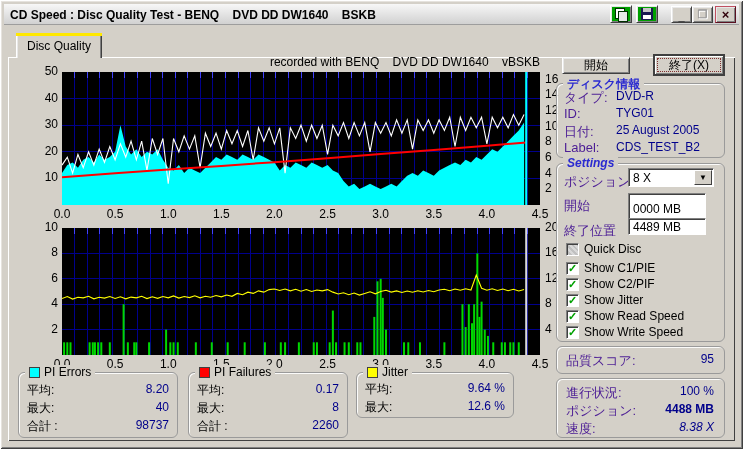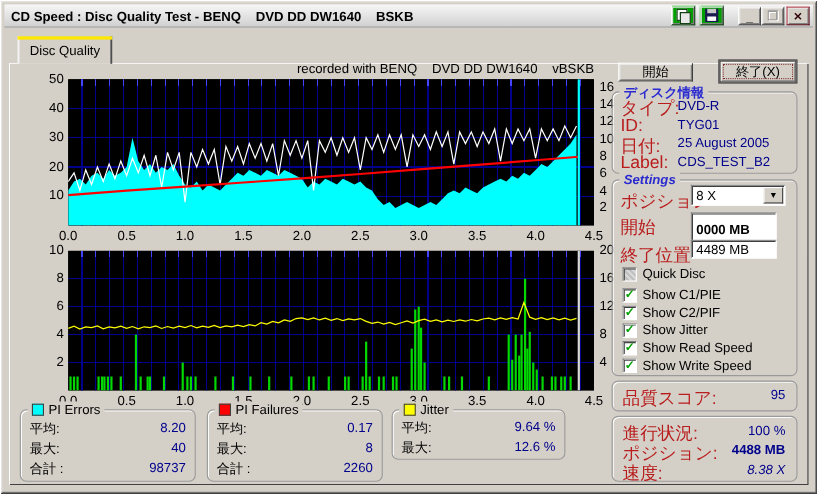--- a/index.html
+++ b/index.html
@@ -51,21 +51,21 @@
   .btn{position:absolute;background:#d4d0c8;border:1px solid;border-color:#fff #404040 #404040 #fff;
     box-shadow:inset 1px 1px 0 #e8e8e8, inset -1px -1px 0 #808080;
     font-size:12px;color:#000;display:flex;align-items:center;justify-content:center;box-sizing:border-box;}
   .btn-focus{outline:1px dotted #803030;outline-offset:-4px;border-color:#404040;box-shadow:inset 1px 1px 0 #fff, inset -1px -1px 0 #808080,0 0 0 1px #404040;}
   .field{position:absolute;background:#fff;border:1px solid;border-color:#808080 #fff #fff #808080;
     box-shadow:inset 1px 1px 0 #404040;font-size:12px;color:#000;display:flex;align-items:center;
     padding-left:4px;box-sizing:border-box;}
   .combo-arrow{position:absolute;right:1px;top:1px;bottom:1px;width:16px;background:#d4d0c8;
     border:1px solid;border-color:#fff #404040 #404040 #fff;display:flex;align-items:center;justify-content:center;
     font-size:8px;color:#000;}
-  .rp-label{position:absolute;font-size:16px;color:#b91c1c;white-space:nowrap;}
+  .rp-label{position:absolute;font-size:13px;color:#4c1d95;white-space:nowrap;}
   .rp-value{position:absolute;font-size:12px;color:#00008b;white-space:nowrap;}
   .rp-value.right{text-align:right;}
   .checkbox-row{position:absolute;display:flex;align-items:center;gap:5px;height:14px;}
   .cb-box{width:13px;height:13px;background:#fff;border:1px solid;border-color:#808080 #fff #fff #808080;
     box-shadow:inset 1px 1px 0 #404040;display:flex;align-items:center;justify-content:center;
     font-size:11px;font-weight:bold;color:#00a000;box-sizing:border-box;line-height:11px;}
   .cb-disabled{background:repeating-linear-gradient(45deg,#d8d8d8 0 2px,#c0c0c0 2px 4px);}
   .cb-label{font-size:12px;color:#000;white-space:nowrap;}
 </style>
 </head>
@@ -456,21 +456,21 @@
 
   <div class="groupbox" style="left:556px;top:163px;width:167px;height:177px;font-style:italic;">
     <div class="gb-title blue">Settings</div>
   </div>
   <span class="rp-label" style="left:564px;top:173px;">ポジション</span>
   <div class="field" style="left:628px;top:168px;width:86px;height:19px;">
     <span>8 X</span>
     <span class="combo-arrow">▼</span>
   </div>
   <span class="rp-label" style="left:564px;top:197px;">開始</span>
-  <div class="field" style="left:628px;top:193px;width:78px;height:31px;font-weight:bold;">
+  <div class="field" style="left:628px;top:193px;width:78px;height:31px;">
     <span>0000 MB</span>
   </div>
   <span class="rp-label" style="left:564px;top:222px;">終了位置</span>
   <div class="field" style="left:628px;top:218px;width:78px;height:17px;">
     <span>4489 MB</span>
   </div>
 
   <div class="checkbox-row" style="left:566px;top:242px;">
     <span class="cb-box cb-disabled"></span>
     <span class="cb-label">Quick Disc</span>

